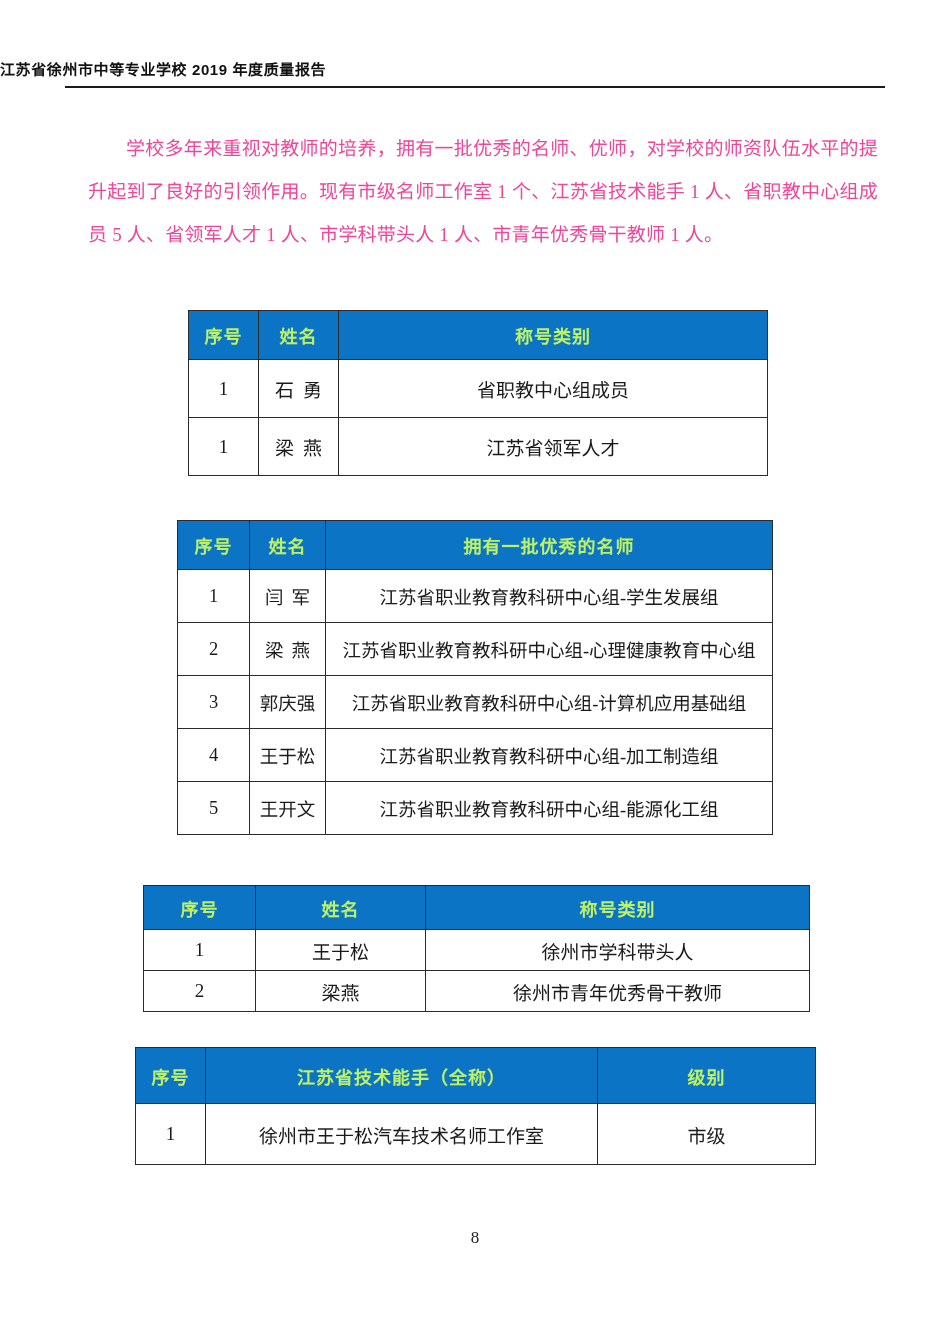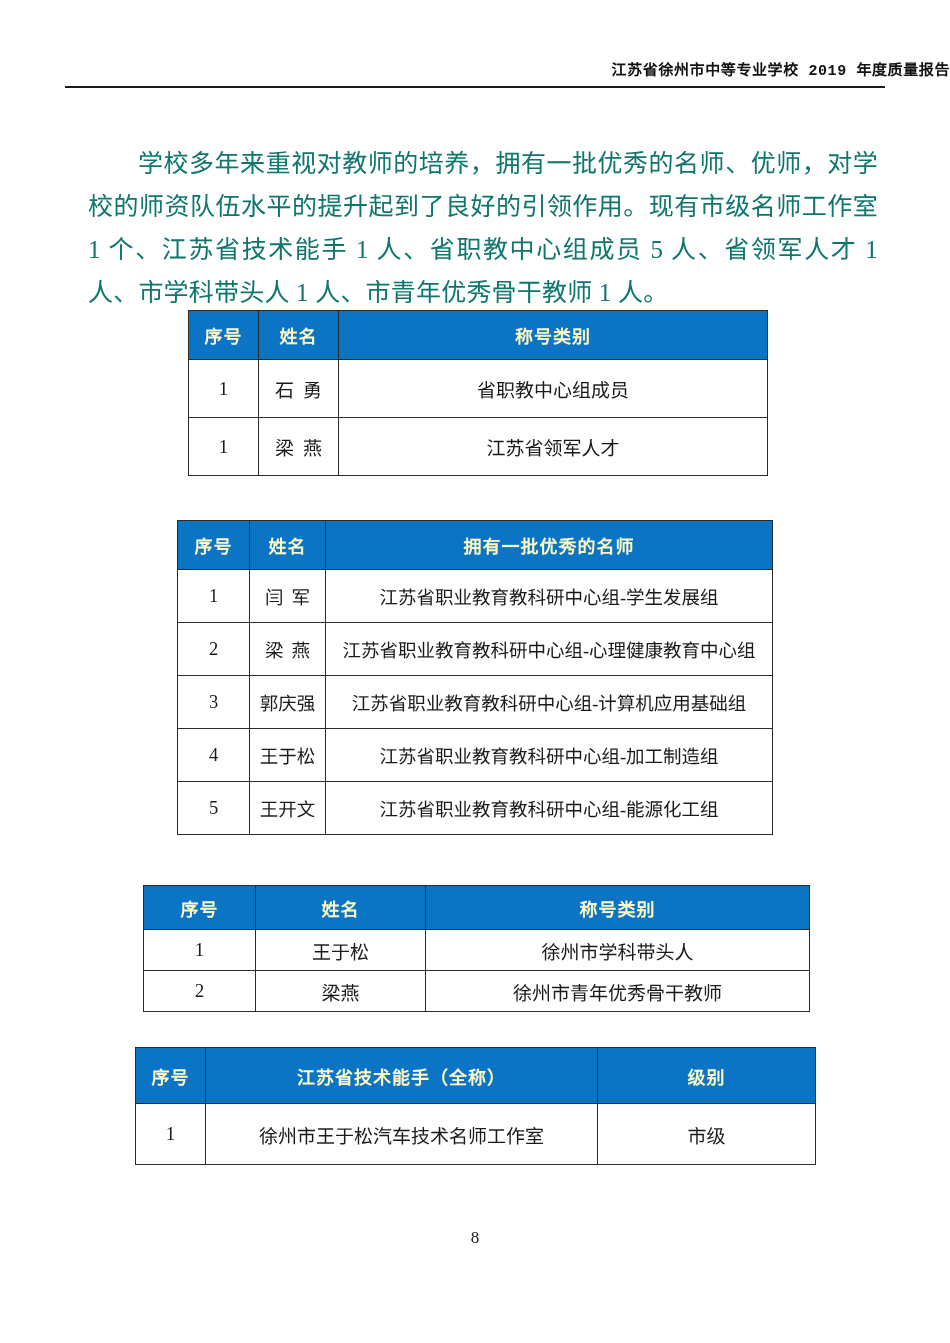--- a/index.html
+++ b/index.html
@@ -28,70 +28,70 @@
     left: 0;
     top: 0;
     width: 950px;
     height: 96px;
   }
   .header-title {
     position: absolute;
     left: 0;
     top: 58px;
     width: 950px;
-    text-align: right;
-    font-family: Liberation Mono, monospace;
+    text-align: left;
+    font-family: Liberation Sans, sans-serif;
     font-weight: bold;
     font-size: 15px;
     letter-spacing: 0.6px;
     color: #111111;
     white-space: nowrap;
   }
   .header-rule {
     position: absolute;
     left: 65px;
     top: 86px;
     width: 820px;
     height: 0;
     border-top: 2.2px solid #1a1a1a;
   }
 
   
   .body-paragraph {
     position: absolute;
     left: 88px;
-    top: 117px;
+    top: 108px;
     width: 790px;
-    font-size: 25px;
+    font-size: 19px;
     line-height: 43px;
     letter-spacing: 0.2px;
     text-align: justify;
     text-indent: 2em;
-    color: #0f766e;
+    color: #ec4899;
   }
 
   
   .doc-table {
     position: absolute;
     border-collapse: collapse;
     table-layout: fixed;
     background: #ffffff;
   }
   .doc-table th,
   .doc-table td {
     border: 1.4px solid #2b2b2b;
     padding: 0;
     text-align: center;
     vertical-align: middle;
     color: #1a1a1a;
     font-weight: normal;
   }
   .doc-table thead th {
     background: #0b74c4;
-    color: #fef9c3;
+    color: #bef264;
     font-weight: bold;
     letter-spacing: 1px;
   }
 
   
   #table-titles-province { left: 188px; top: 310px; width: 580px; }
   #table-titles-province thead th { height: 48px; font-size: 18px; }
   #table-titles-province tbody td { height: 57px; font-size: 19px; }
   #table-titles-province .c-no   { width: 70px; }
   #table-titles-province .c-name { width: 80px; }

